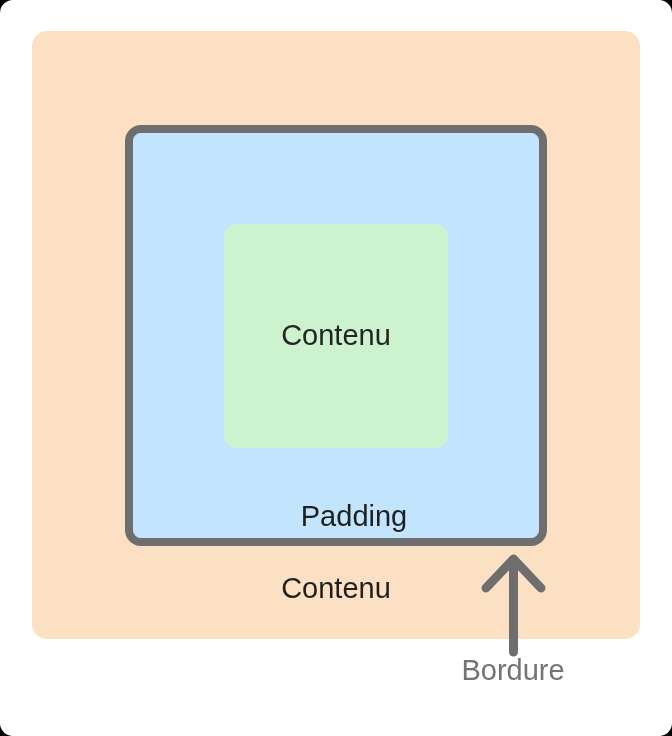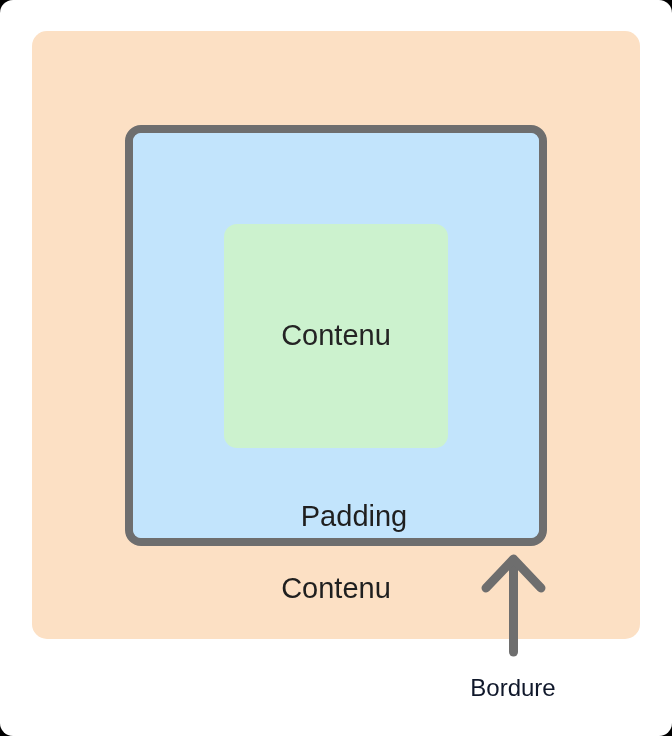--- a/index.html
+++ b/index.html
@@ -103,23 +103,23 @@
     left: 0;
     width: 100%;
     top: 543px;      
     font-size: 29px;
     color: #1f1f1f;
   }
 
   .label-bordure {
     left: 413px;
     width: 200px;
-    top: 676px;
-    font-size: 24px;
-    color: #0f172a;
+    top: 656px;
+    font-size: 29px;
+    color: #737373;
   }
 
   
   .arrow-svg {
     position: absolute;
     left: 470px;
     top: 548px;
     width: 90px;
     height: 112px;
     overflow: visible;

